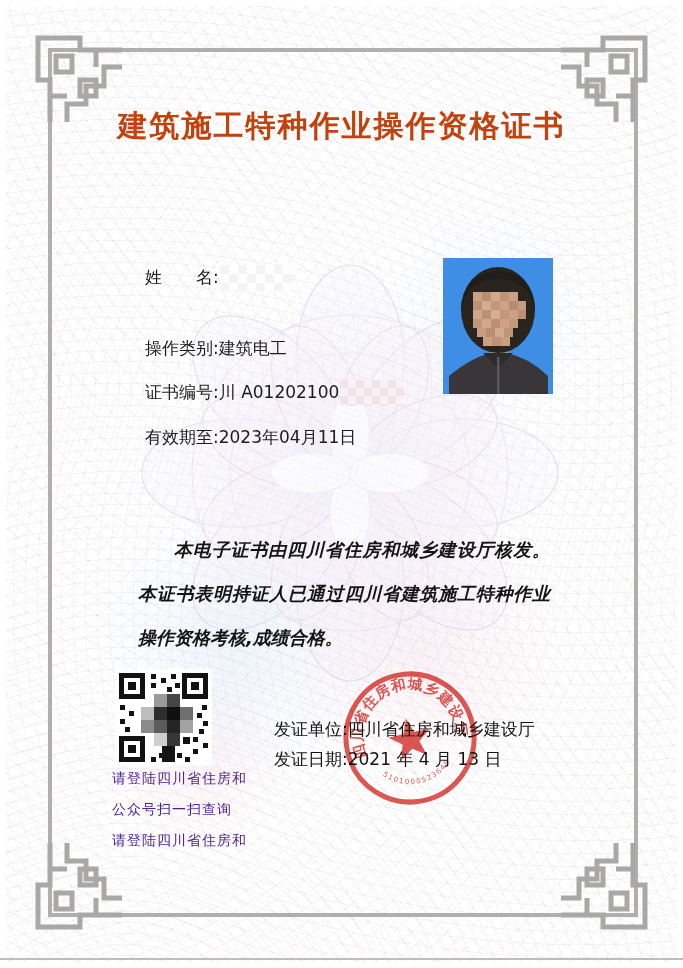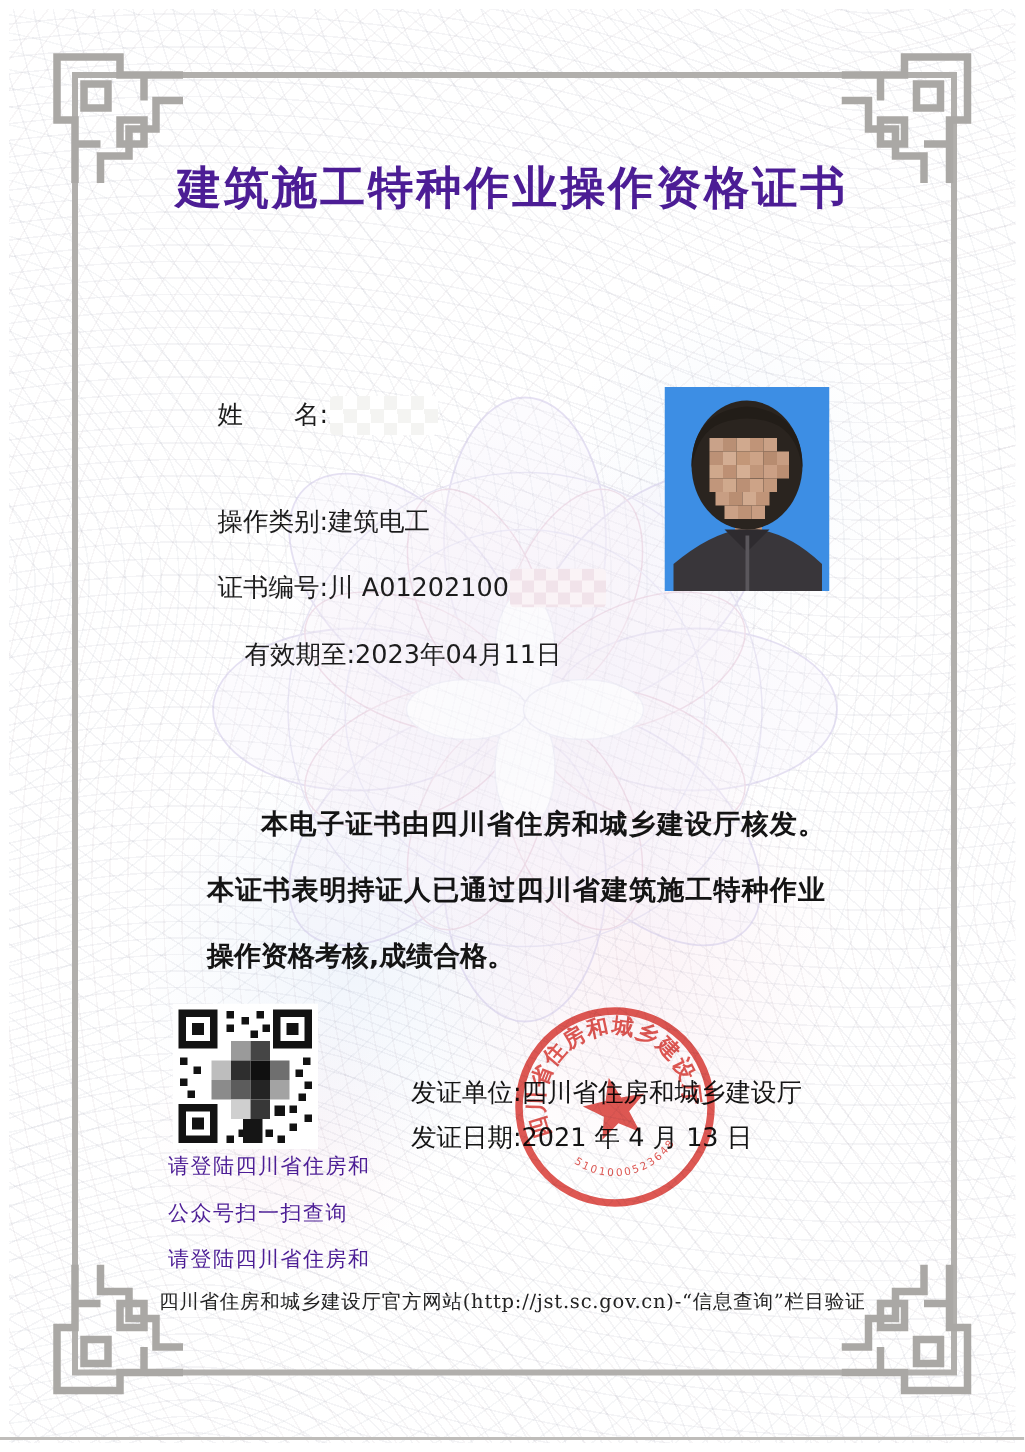--- a/index.html
+++ b/index.html
@@ -31,49 +31,49 @@
     border:4px solid #b1afac;
   }
   .corner { position:absolute; width:88px; height:88px; }
   .corner.tl { left:34px;  top:34px; }
   .corner.tr { left:561px; top:34px;  transform:scaleX(-1); }
   .corner.bl { left:34px;  top:843px; transform:scaleY(-1); }
   .corner.br { left:561px; top:843px; transform:scale(-1,-1); }
   .title {
     position:absolute; left:0; top:106px; width:683px; margin:0;
     text-align:center; font:700 30px/40px "DejaVu Serif","Liberation Serif",serif;
-    letter-spacing:2px; color:#4c1d95;
+    letter-spacing:2px; color:#c2410c;
   }
   .field-row { position:absolute; left:145px; height:26px; font-size:17px; line-height:26px; white-space:nowrap; }
   .row-name  { top:264px; }
   .row-id    { top:290px; }
   .row-type  { top:335px; }
   .row-cert  { top:379px; }
-  .row-valid { top:424px;margin-left:18px; }
+  .row-valid { top:424px; }
   .redact { display:inline-block; vertical-align:middle; border-radius:3px; margin:0 1px; }
   .redact-name {
     width:72px; height:26px;
     background:repeating-conic-gradient(#ffffff 0 25%, #f4f4f2 0 50%) 0 0 / 18px 18px;
   }
   .redact-id {
     width:96px; height:26px;
     background:
       linear-gradient(#141414,#141414) 16px 10px / 17px 15px no-repeat,
       linear-gradient(#101010,#101010) 70px 10px / 20px 15px no-repeat,
       repeating-conic-gradient(#fcfcfd 0 25%, #ececf1 0 50%) 0 0 / 16px 16px;
   }
   .redact-cert {
     width:64px; height:26px;
     background:repeating-conic-gradient(#faf3f6 0 25%, #f1e3ea 0 50%) 0 0 / 16px 16px;
   }
   .photo { position:absolute; left:443px; top:258px; }
   .statement {
     position:absolute; left:138px; top:528px; width:412px; margin:0;
     font-size:18px; font-weight:600; line-height:44px;
-    text-indent:2em; text-align:justify; color:#141414;
+    text-indent:2em; text-align:justify; color:#141414;font-style:italic;
   }
   .qr { position:absolute; left:115px; top:669px; }
   .qr-caption {
     position:absolute; left:112px; top:763px; width:170px;
     font:400 14px/31px "DejaVu Serif","Liberation Serif",serif;
     letter-spacing:1px; color:#4c1d95;
   }
   .issue-line { position:absolute; left:274px; height:24px; font-size:17px; font-weight:400; line-height:24px; white-space:nowrap; color:#141414; }
   .issuer-line { top:717px; }
   .date-line   { top:747px; }
@@ -294,16 +294,15 @@
     <circle cx="70" cy="70" r="64" fill="none" stroke="#d93a34" stroke-width="5"></circle>
     <text font-family="'DejaVu Serif','Liberation Serif',serif" font-size="14.5" font-weight="bold" fill="#d93a34" letter-spacing="1">
       <textPath href="#seal-top-arc" startOffset="50%" text-anchor="middle">四川省住房和城乡建设厅</textPath>
     </text>
     <polygon fill="#d93a34" points="70,50 75.3,64.7 90.9,65.2 78.6,74.8 82.9,89.8 70,81 57.1,89.8 61.4,74.8 49.1,65.2 64.7,64.7"></polygon>
     <text font-family="'DejaVu Sans','Liberation Sans',sans-serif" font-size="7" fill="#d93a34" letter-spacing="1.5">
       <textPath href="#seal-bottom-arc" startOffset="50%" text-anchor="middle">5101000523648</textPath>
     </text>
   </svg>
 
-  <p class="footer">四川省住房和城乡建设厅官方网站(http://jst.sc.gov.cn)-“信息查询”栏目验证</p>
 
   <div class="bottom-edge"></div>
 </div>
 
 </body></html>

